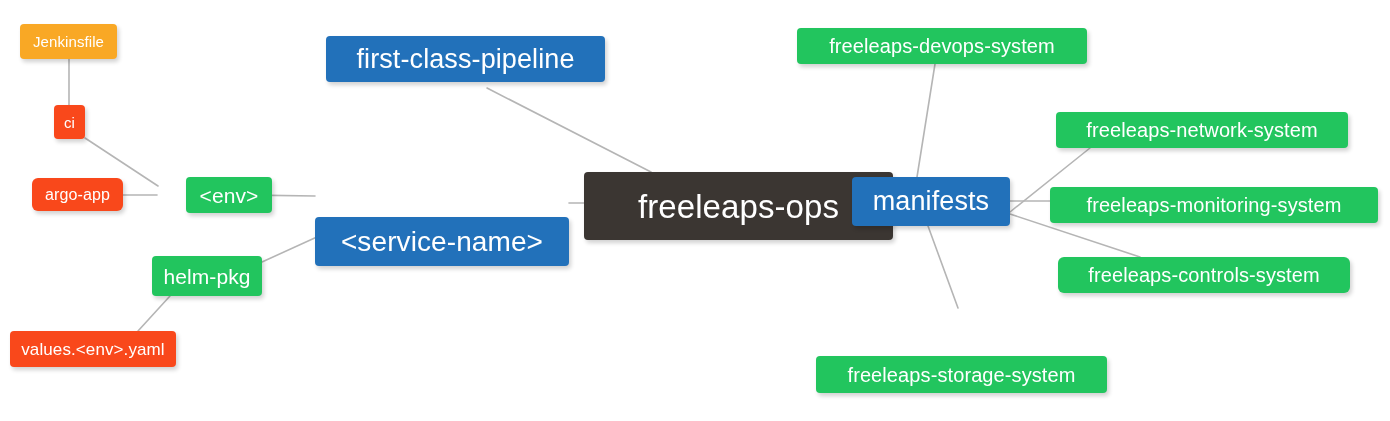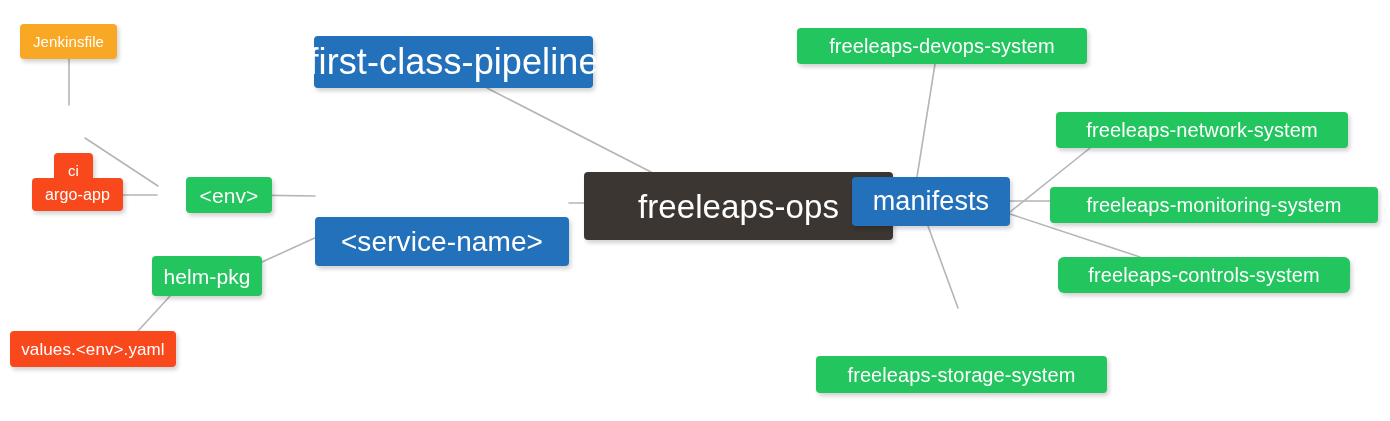--- a/index.html
+++ b/index.html
@@ -65,36 +65,36 @@
       <line x1="917" y1="177" x2="935" y2="64" stroke="#b5b5b5" stroke-width="1.6" stroke-linecap="round"></line>
       <line x1="1010" y1="212" x2="1090" y2="148" stroke="#b5b5b5" stroke-width="1.6" stroke-linecap="round"></line>
       <line x1="1010" y1="201" x2="1050" y2="201" stroke="#b5b5b5" stroke-width="1.6" stroke-linecap="round"></line>
       <line x1="1010" y1="214" x2="1140" y2="257" stroke="#b5b5b5" stroke-width="1.6" stroke-linecap="round"></line>
       <line x1="928" y1="226" x2="958" y2="308" stroke="#b5b5b5" stroke-width="1.6" stroke-linecap="round"></line>
     </svg>
   <div id="node-layer">
       <div class="node n-orange" style="left: 20px; top: 24px; width: 97px; height: 35px; font-size: 15px;">
         <span>Jenkinsfile</span>
       </div>
-      <div class="node n-red" style="left: 54px; top: 105px; width: 39px; height: 34px; font-size: 15px; margin-top: 48px;">
+      <div class="node n-red" style="left: 54px; top: 105px; width: 31px; height: 34px; font-size: 15px;">
         <span>ci</span>
       </div>
-      <div class="node n-red" style="left: 32px; top: 178px; width: 91px; height: 33px; font-size: 16px;">
+      <div class="node n-red" style="left: 32px; top: 178px; width: 91px; height: 33px; font-size: 16px; border-radius: 6px;">
         <span>argo-app</span>
       </div>
       <div class="node n-green" style="left: 157px; top: 177px; width: 86px; height: 36px; font-size: 21px; margin-left: 29px;">
         <span>&lt;env&gt;</span>
       </div>
       <div class="node n-green" style="left: 152px; top: 256px; width: 110px; height: 40px; font-size: 21px;">
         <span>helm-pkg</span>
       </div>
       <div class="node n-red" style="left: 10px; top: 331px; width: 166px; height: 36px; font-size: 17px;">
         <span>values.&lt;env&gt;.yaml</span>
       </div>
-      <div class="node n-blue" style="left: 314px; top: 36px; width: 279px; height: 52px; font-size: 36px;">
+      <div class="node n-blue" style="left: 326px; top: 36px; width: 279px; height: 46px; font-size: 27px;">
         <span>first-class-pipeline</span>
       </div>
       <div class="node n-blue" style="left: 315px; top: 172px; width: 254px; height: 49px; font-size: 28px; margin-top: 45px;">
         <span>&lt;service-name&gt;</span>
       </div>
       <div class="node n-root" style="left: 584px; top: 172px; width: 309px; height: 68px; font-size: 33px;">
         <span>freeleaps-ops</span>
       </div>
       <div class="node n-blue" style="left: 852px; top: 177px; width: 158px; height: 49px; font-size: 27px;">
         <span>manifests</span>

